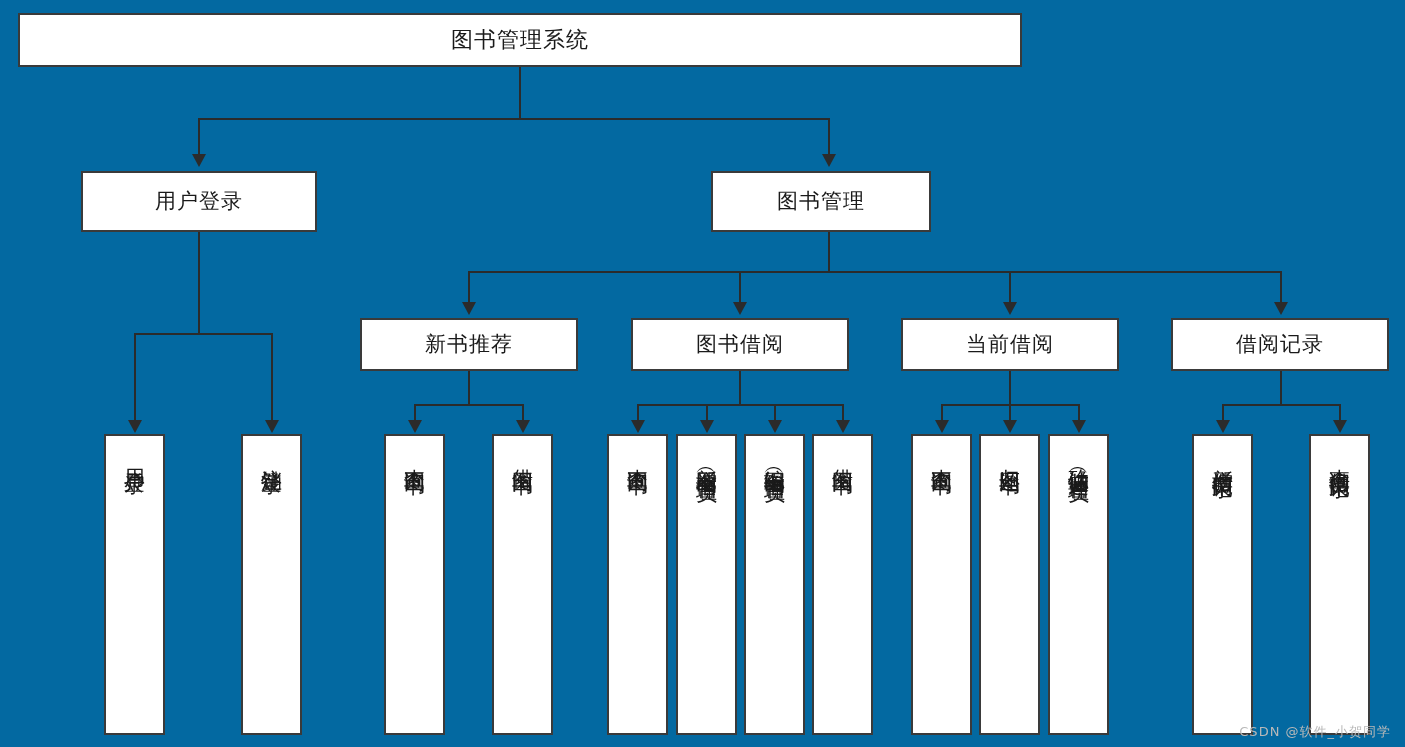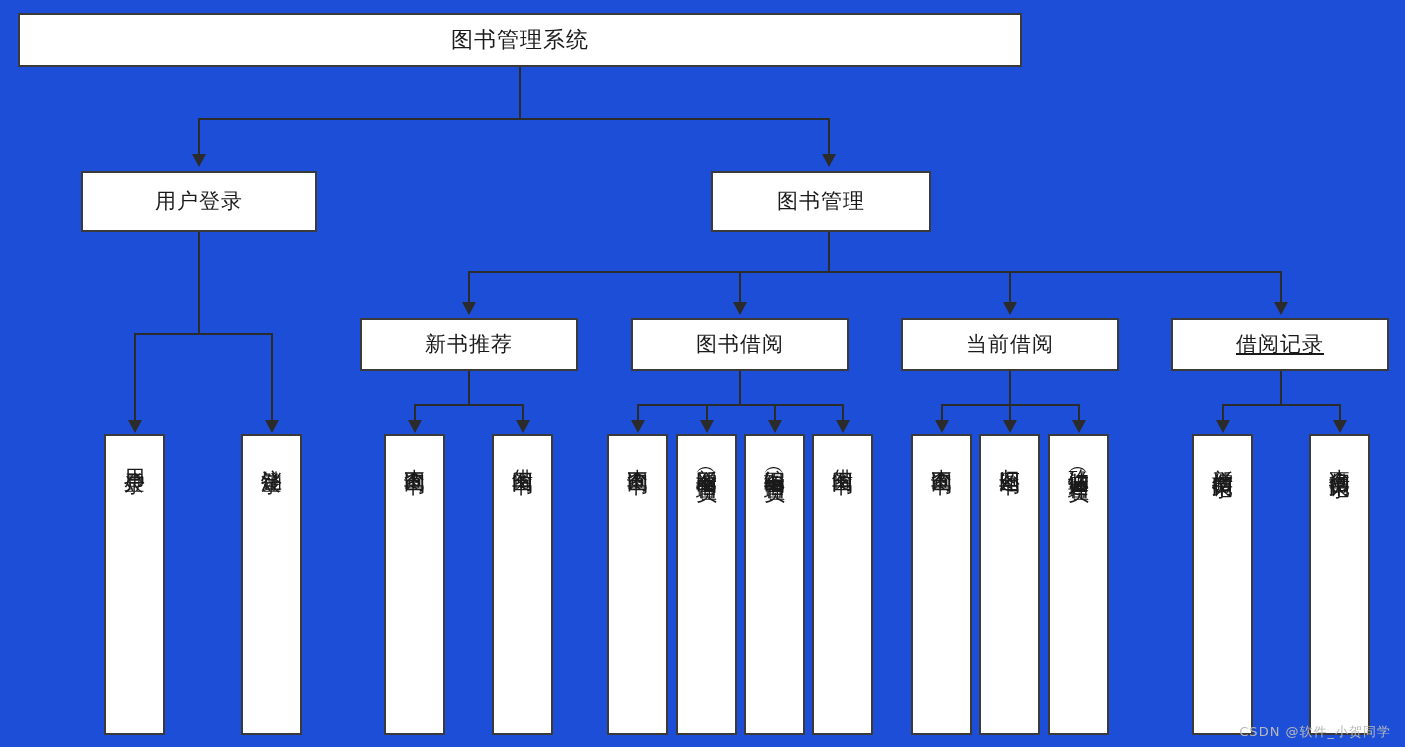--- a/index.html
+++ b/index.html
@@ -2,21 +2,21 @@
 <html><head>
 <meta charset="utf-8">
 <title>图书管理系统 功能结构图</title>
 <style>
   html,body{margin:0;padding:0;background:#ffffff;}
   body{font-family:"DejaVu Sans","Liberation Sans",sans-serif;}
   #canvas{
     position:relative;
     width:1405px;
     height:747px;
-    background:#1d4ed8;
+    background:#0369a1;
     overflow:hidden;
   }
   .node{
     position:absolute;
     box-sizing:border-box;
     background:#ffffff;
     border:2px solid #3a3a3a;
     display:flex;
     align-items:center;
     justify-content:center;
@@ -126,21 +126,21 @@
 
   <div class="node h" style="left:360px; top:318px; width:218px; height:53px;justify-content:center;">
     <span class="node-label">新书推荐</span>
   </div>
   <div class="node h" style="left:631px; top:318px; width:218px; height:53px;">
     <span class="node-label">图书借阅</span>
   </div>
   <div class="node h" style="left:901px; top:318px; width:218px; height:53px;">
     <span class="node-label">当前借阅</span>
   </div>
-  <div class="node h" style="left:1171px; top:318px; width:218px; height:53px;text-decoration:underline;">
+  <div class="node h" style="left:1171px; top:318px; width:218px; height:53px;">
     <span class="node-label">借阅记录</span>
   </div>
 
   <div class="vline" style="left:468px; top:371px; height:34px;"></div>
   <div class="hline" style="left:414px; top:404px; width:109px;"></div>
   <div class="vline" style="left:414px; top:404px; height:18px;"></div>
   <div class="arrow" style="left:408px; top:420px;"></div>
   <div class="vline" style="left:522px; top:404px; height:18px;"></div>
   <div class="arrow" style="left:516px; top:420px;"></div>
 

